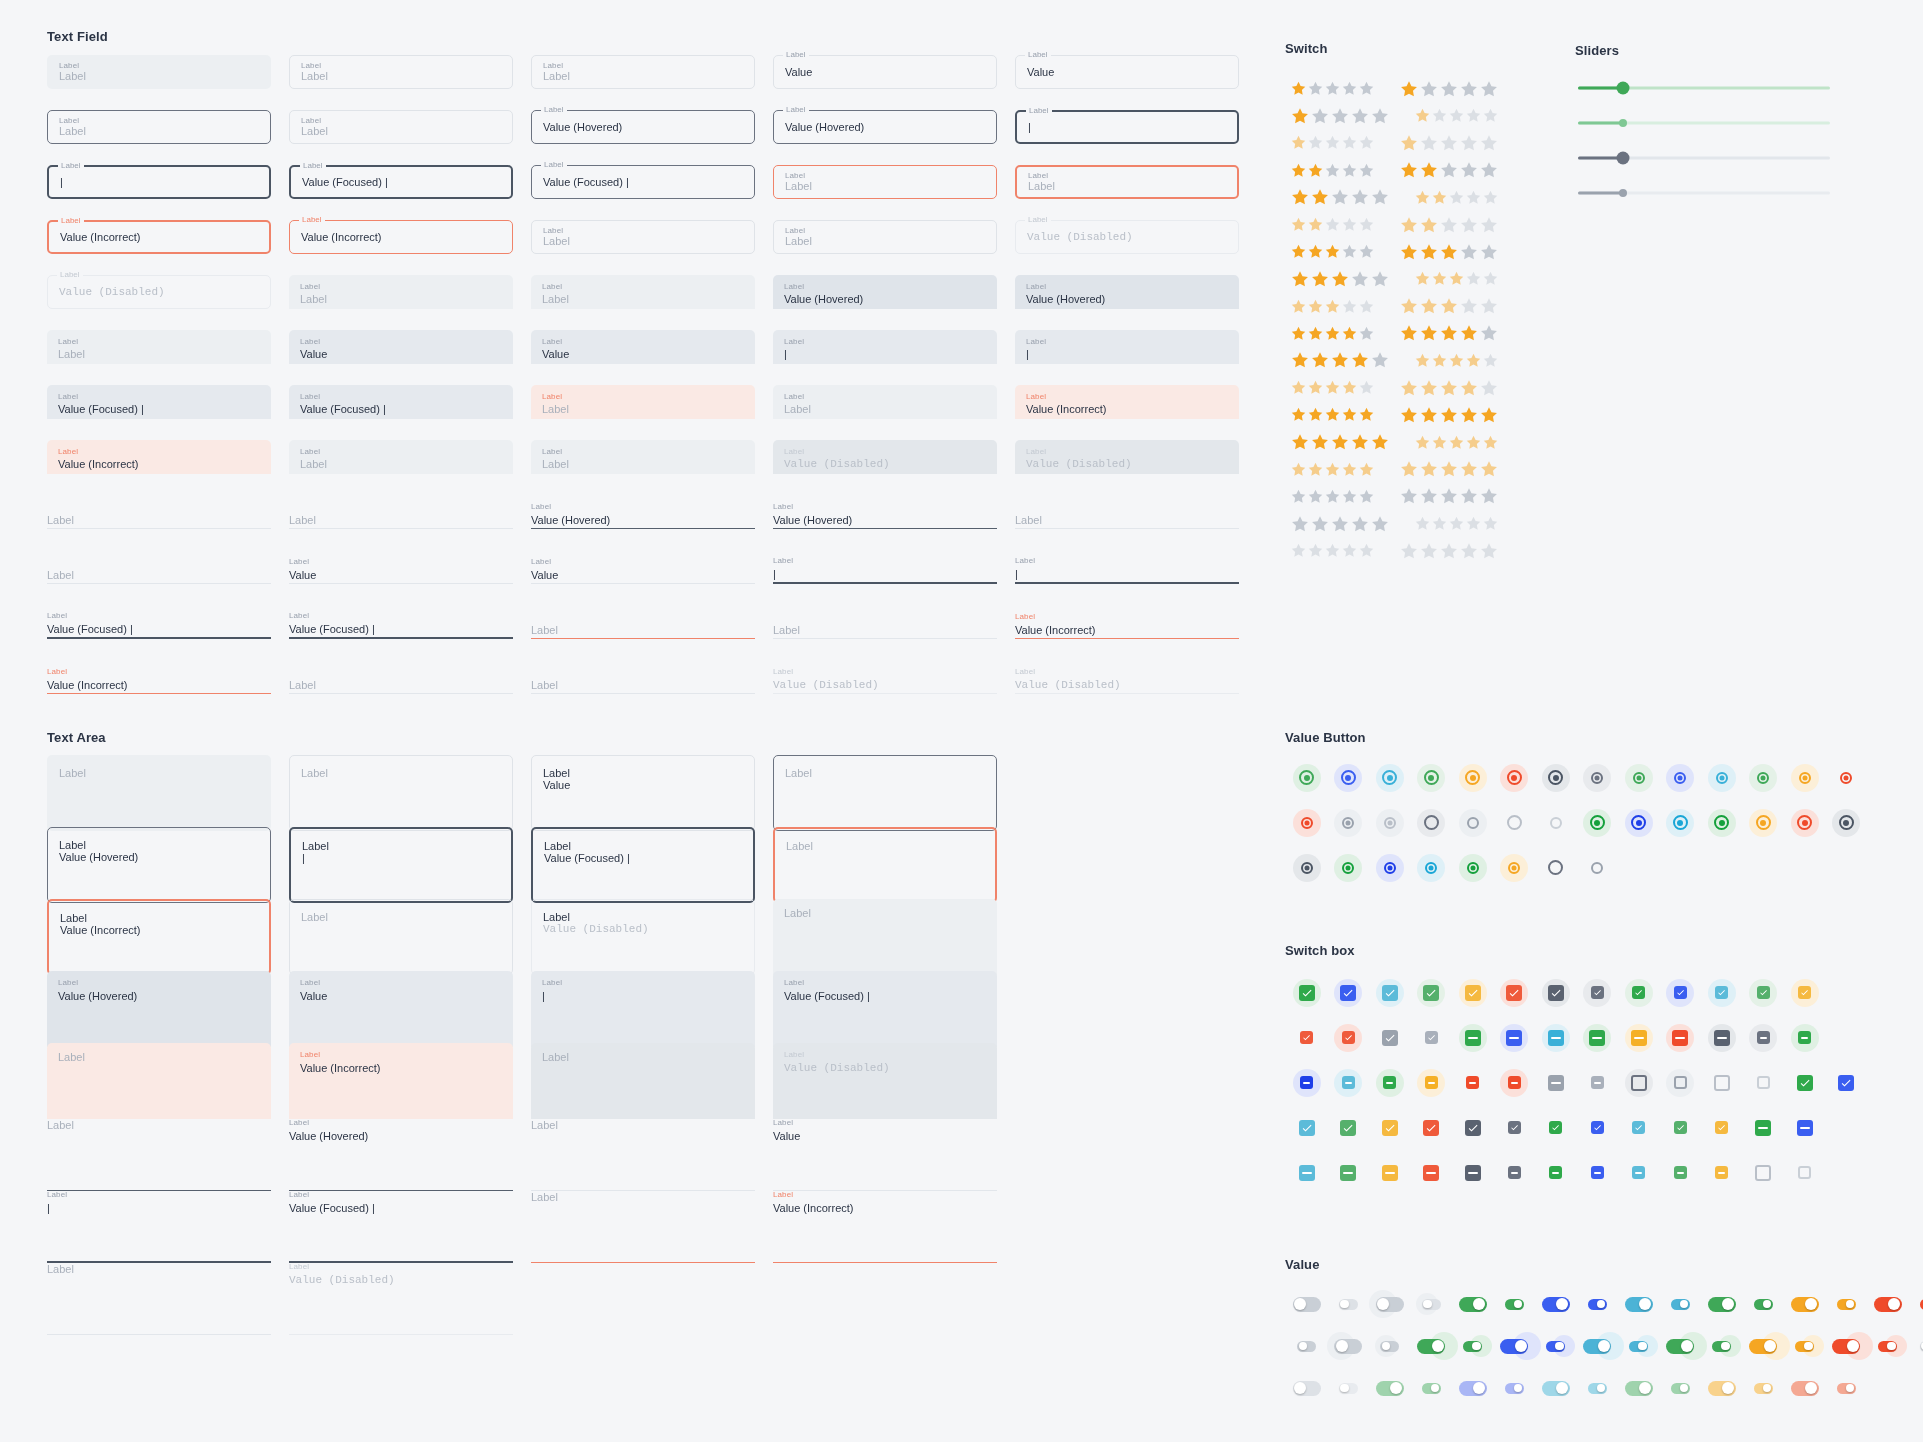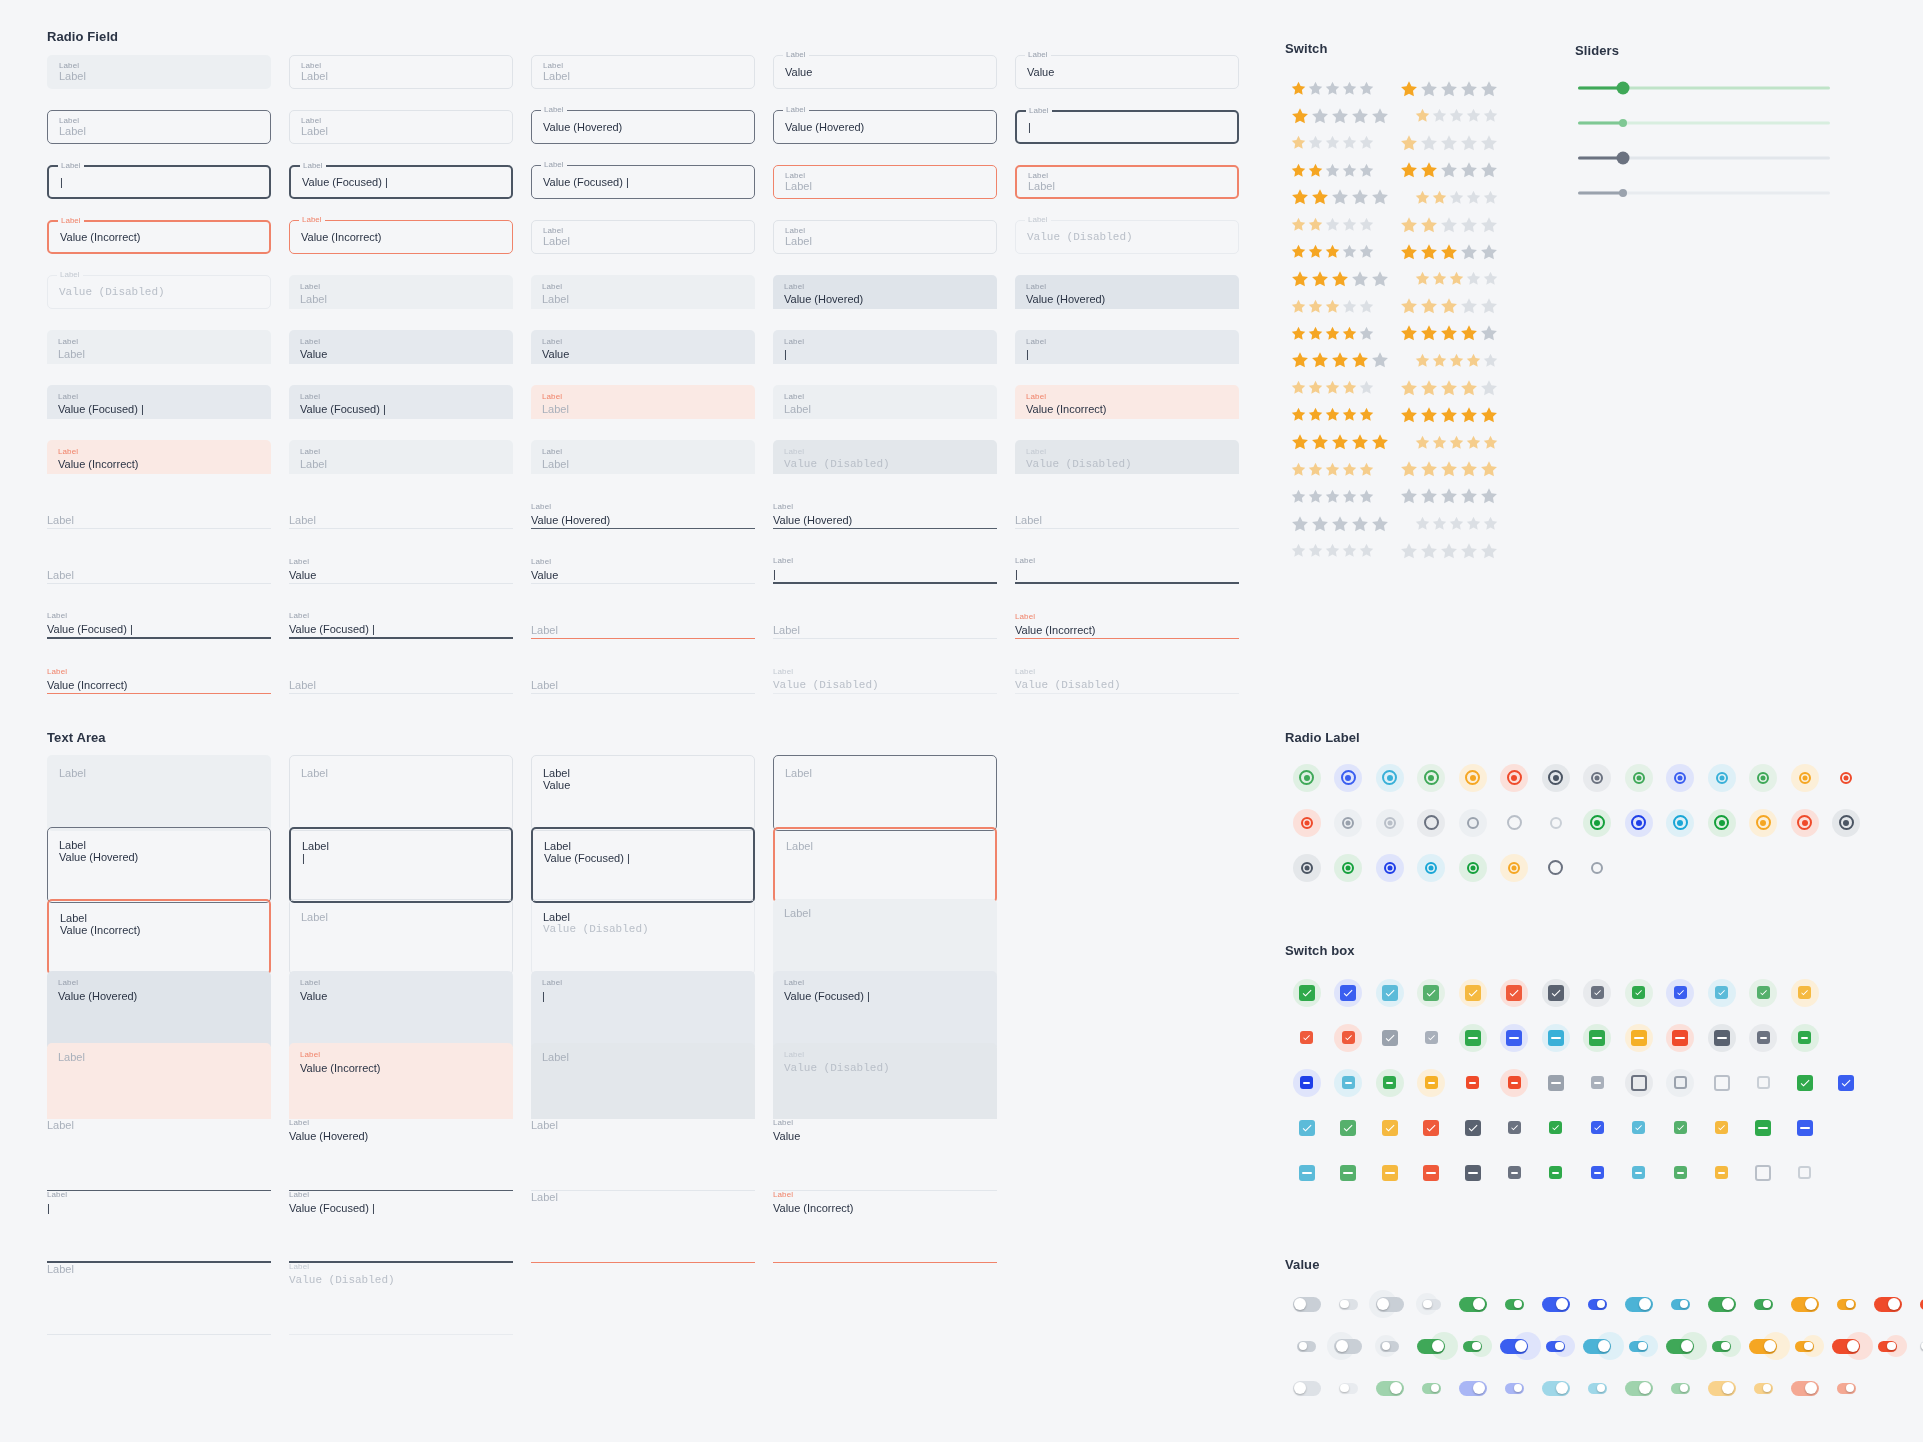--- a/index.html
+++ b/index.html
@@ -171,21 +171,21 @@
   .sw{ position:relative; display:flex; align-items:center; }
   .sw-track{ border-radius:999px; }
   .sw-knob{ position:absolute; border-radius:50%; background:#fff; box-shadow:0 1px 2px rgba(0,0,0,.25); }
   .sw-halo{ position:absolute; border-radius:50%; }
 </style>
 </head>
 <body>
 
 <div id="left-pane">
 
-  <div class="sec-title" id="tf-title">Radio Field</div>
+  <div class="sec-title" id="tf-title">Text Field</div>
   <div class="tf-grid" id="tf-grid">
       <div class="cell" style="height: 55px;">
         <div class="fld out fill0">
           <div class="lbl">Label</div>
           <div class="val ph">Label</div>
         </div>
       </div>
       <div class="cell" style="height: 55px;">
         <div class="fld out">
           <div class="lbl">Label</div>
@@ -1381,21 +1381,21 @@
         <div class="sl-fill" style="background: rgb(107, 114, 128); width: 45.36px;"></div>
         <div class="sl-thumb" style="width: 13px; height: 13px; background: rgb(107, 114, 128); left: 45.36px;"></div>
       </div>
       <div class="slider" style="margin-bottom: 9px;">
         <div class="sl-track" style="background: rgb(232, 235, 239);"></div>
         <div class="sl-fill" style="background: rgb(154, 162, 173); width: 45.36px;"></div>
         <div class="sl-thumb" style="width: 8px; height: 8px; background: rgb(154, 162, 173); left: 45.36px;"></div>
       </div>
     </div>
 
-  <div class="sec-title" id="radio-title">Radio Label</div>
+  <div class="sec-title" id="radio-title">Value Button</div>
   <div id="radios">
       <div class="ctl-row" style="height: 45px;">
         <div class="ctl-cell">
           <div class="halo">
             <div style="position: absolute; border-radius: 50%; width: 28px; height: 28px; background: rgb(223, 240, 227);"></div>
             <div class="radio-o" style="width: 15px; height: 15px; border: 2px solid rgb(63, 168, 88); position: relative; z-index: 1;">
               <div style="position: absolute; left: 50%; top: 50%; transform: translate(-50%, -50%); width: 6px; height: 6px; border-radius: 50%; background: rgb(63, 168, 88);"></div>
             </div>
           </div>
         </div>

